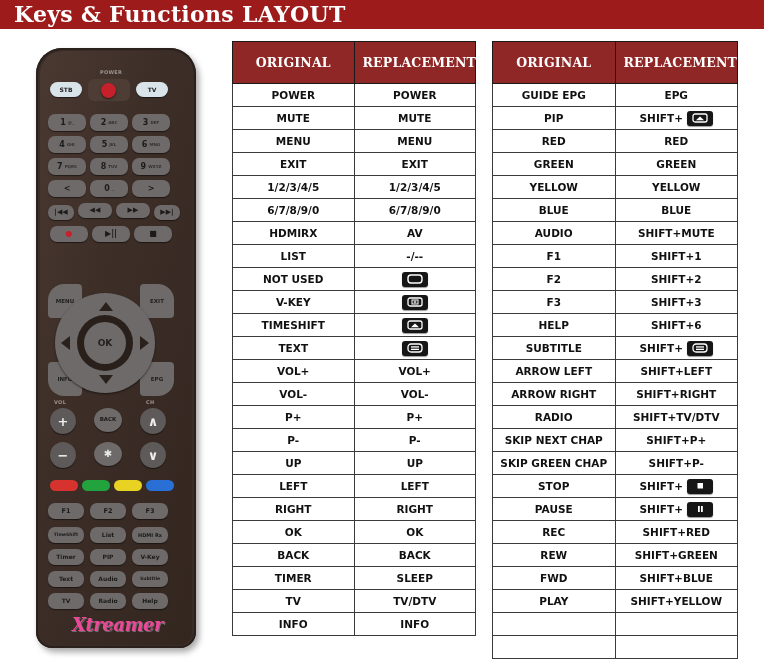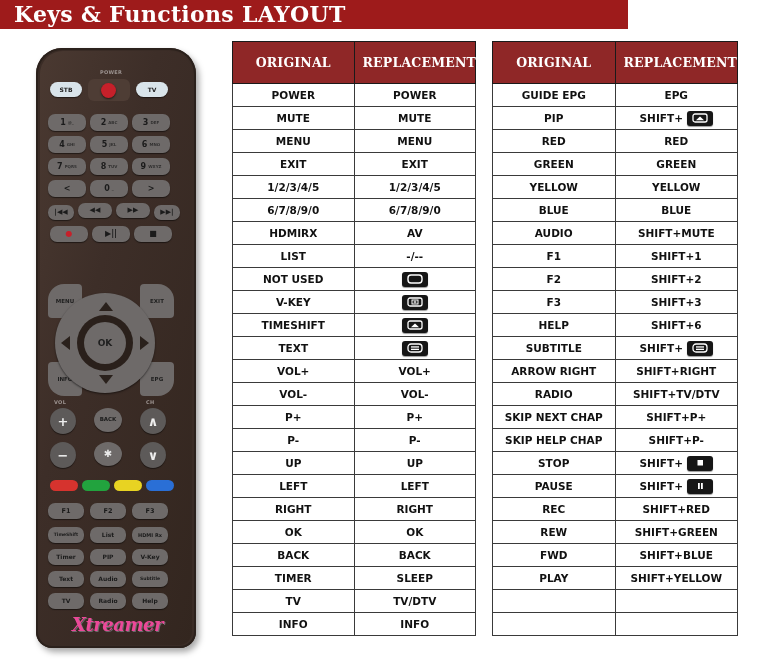--- a/index.html
+++ b/index.html
@@ -5,21 +5,21 @@
   html,body{margin:0;padding:0;}
   body{
     width:764px;height:667px;
     background:#ffffff;
     font-family:"DejaVu Sans", sans-serif;
     overflow:hidden;
     position:relative;
   }
   
   #banner{
-    position:absolute;left:0;top:0;width:628px;height:29px;
+    position:absolute;left:0;top:0;width:764px;height:29px;
     background:#9e1b1b;
   }
   #banner-title{
     position:absolute;left:14px;top:1px;
     font-family:"DejaVu Serif", serif;
     font-weight:bold;
     font-size:22px;
     line-height:27px;
     color:#ffffff;
     letter-spacing:0.3px;
@@ -755,20 +755,32 @@
                 <rect x="4" y="3.3" width="8" height="1.3" fill="#ffffff"></rect>
                 <rect x="4" y="5.7" width="8" height="1.3" fill="#ffffff"></rect>
               </svg>
             </span>
           </div>
         </td>
       </tr>
       <tr>
         <td>
           <div class="cellwrap">
+            <span>ARROW LEFT</span>
+          </div>
+        </td>
+        <td>
+          <div class="cellwrap">
+            <span>SHIFT+LEFT</span>
+          </div>
+        </td>
+      </tr>
+      <tr>
+        <td>
+          <div class="cellwrap">
             <span>ARROW RIGHT</span>
           </div>
         </td>
         <td>
           <div class="cellwrap">
             <span>SHIFT+RIGHT</span>
           </div>
         </td>
       </tr>
       <tr>
@@ -791,21 +803,21 @@
         </td>
         <td>
           <div class="cellwrap">
             <span>SHIFT+P+</span>
           </div>
         </td>
       </tr>
       <tr>
         <td>
           <div class="cellwrap">
-            <span>SKIP HELP CHAP</span>
+            <span>SKIP GREEN CHAP</span>
           </div>
         </td>
         <td>
           <div class="cellwrap">
             <span>SHIFT+P-</span>
           </div>
         </td>
       </tr>
       <tr>
         <td>

